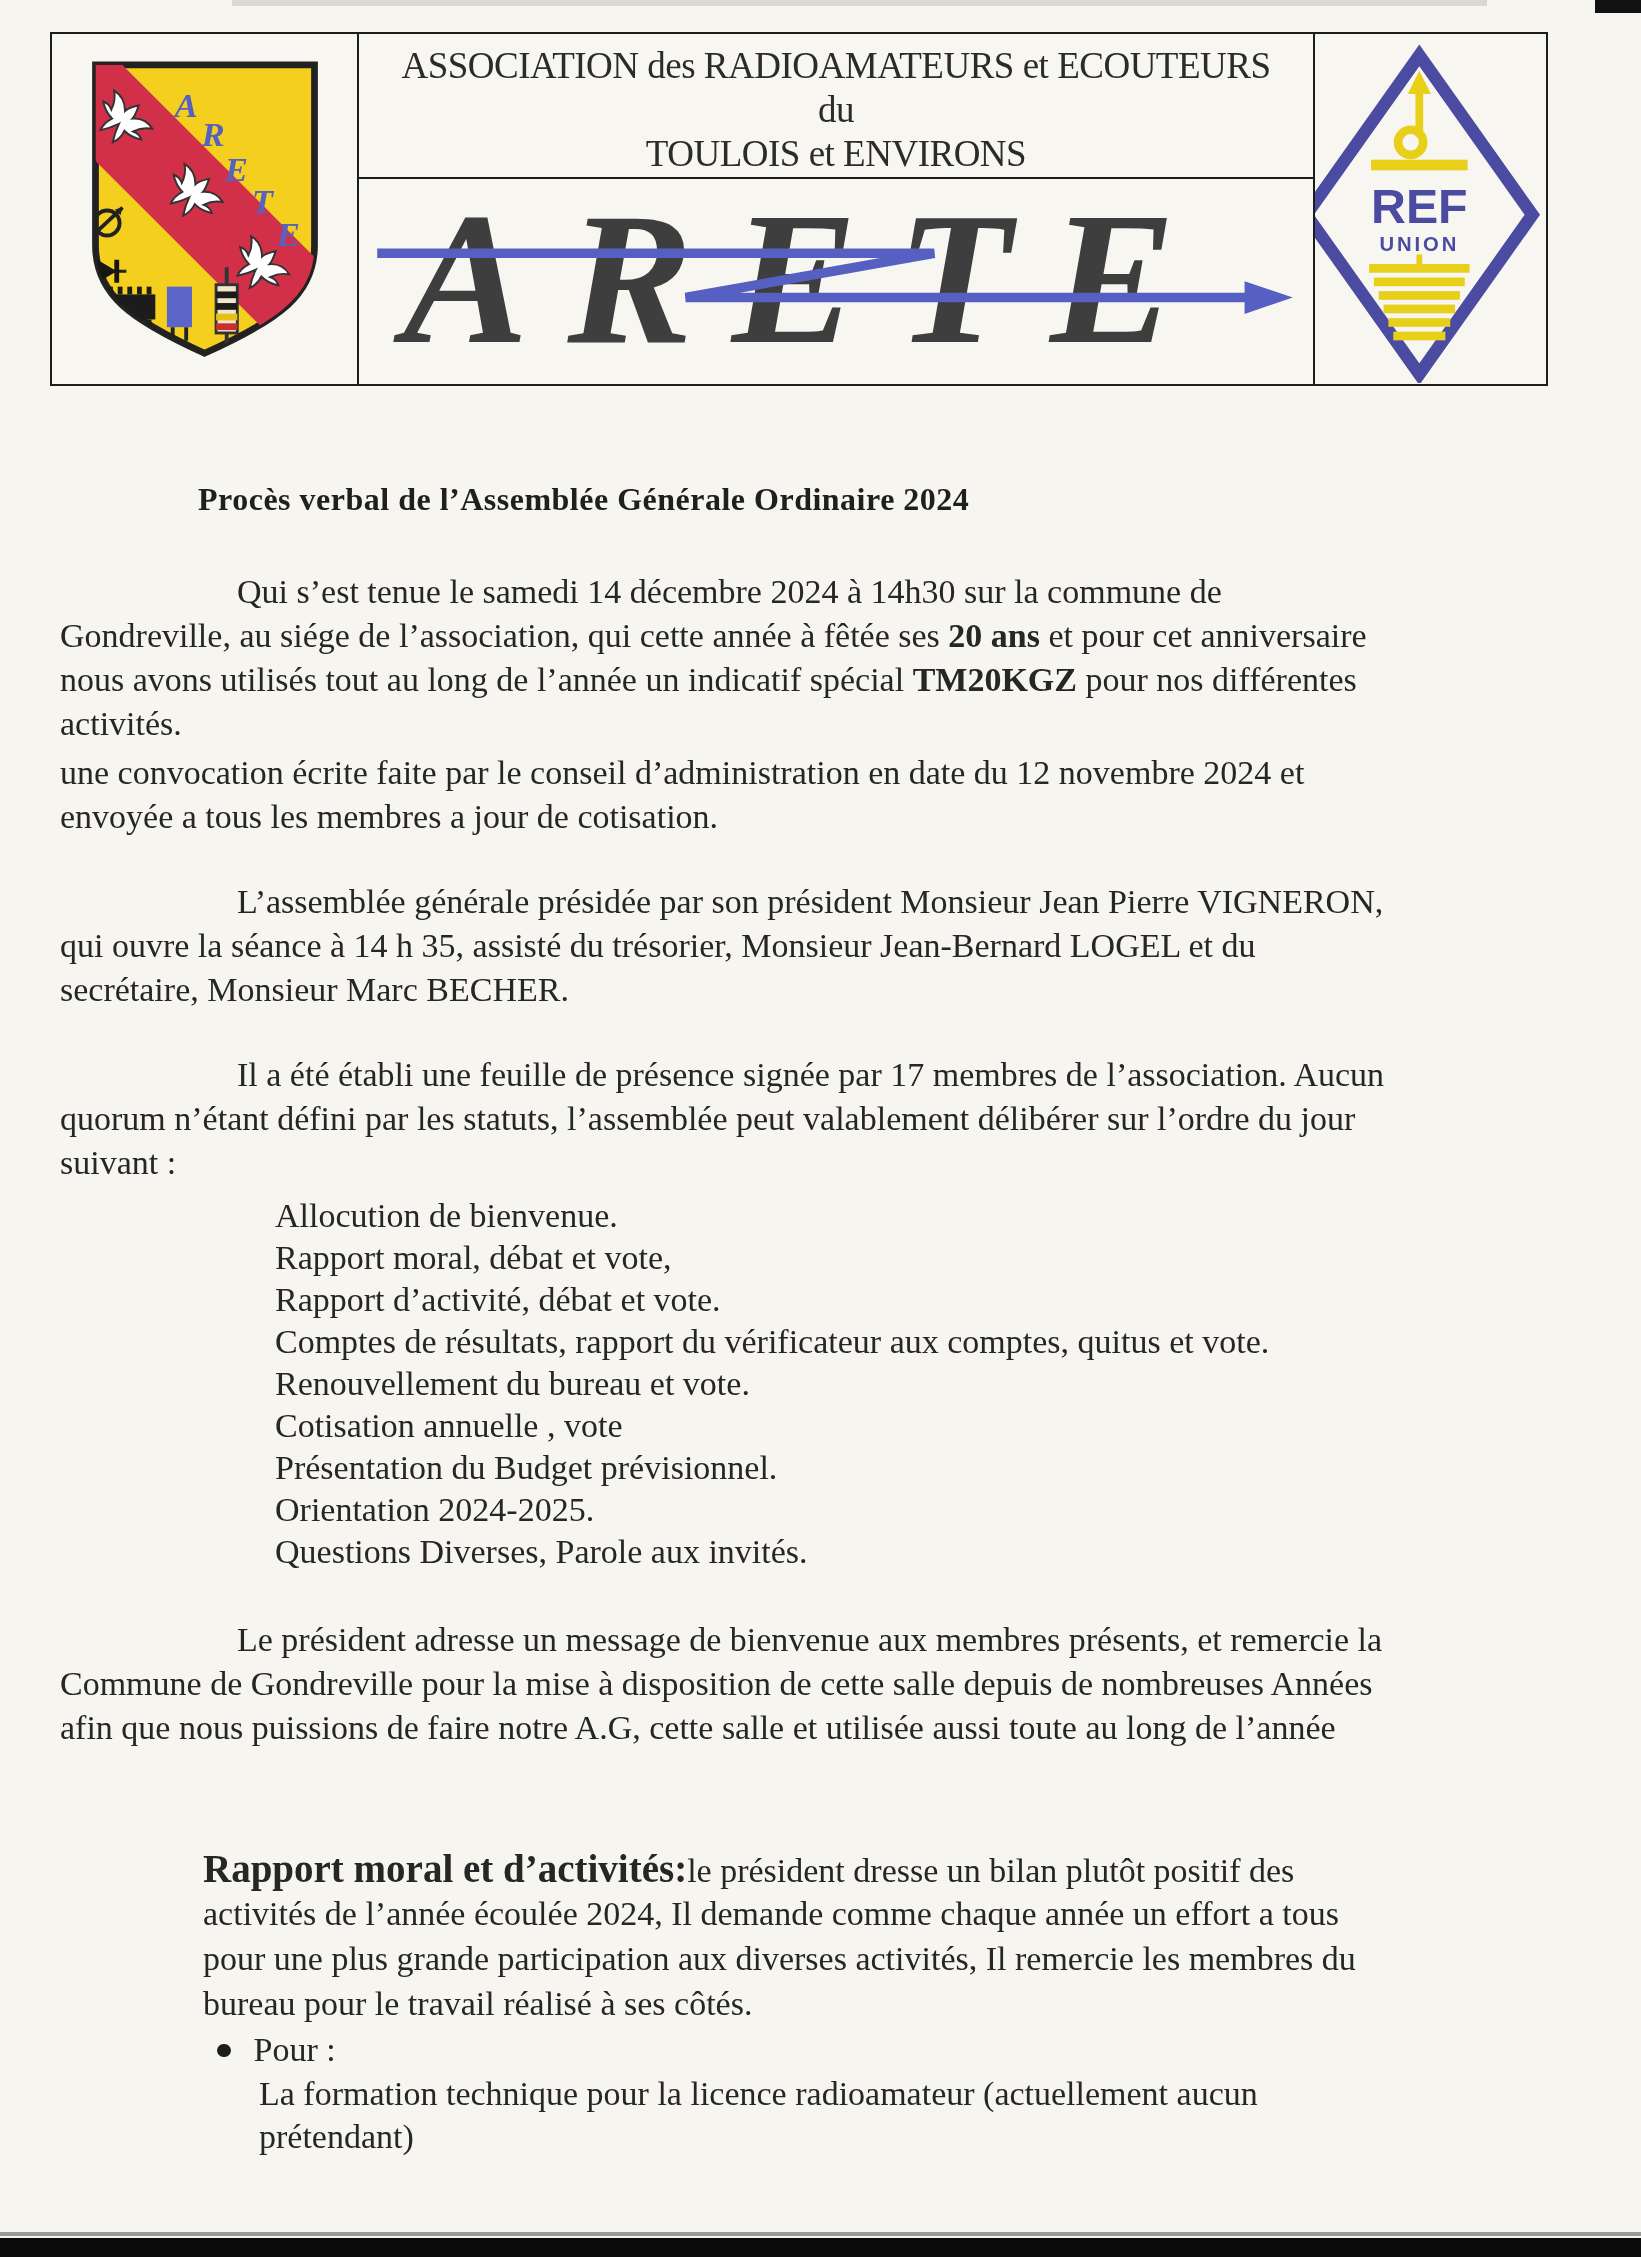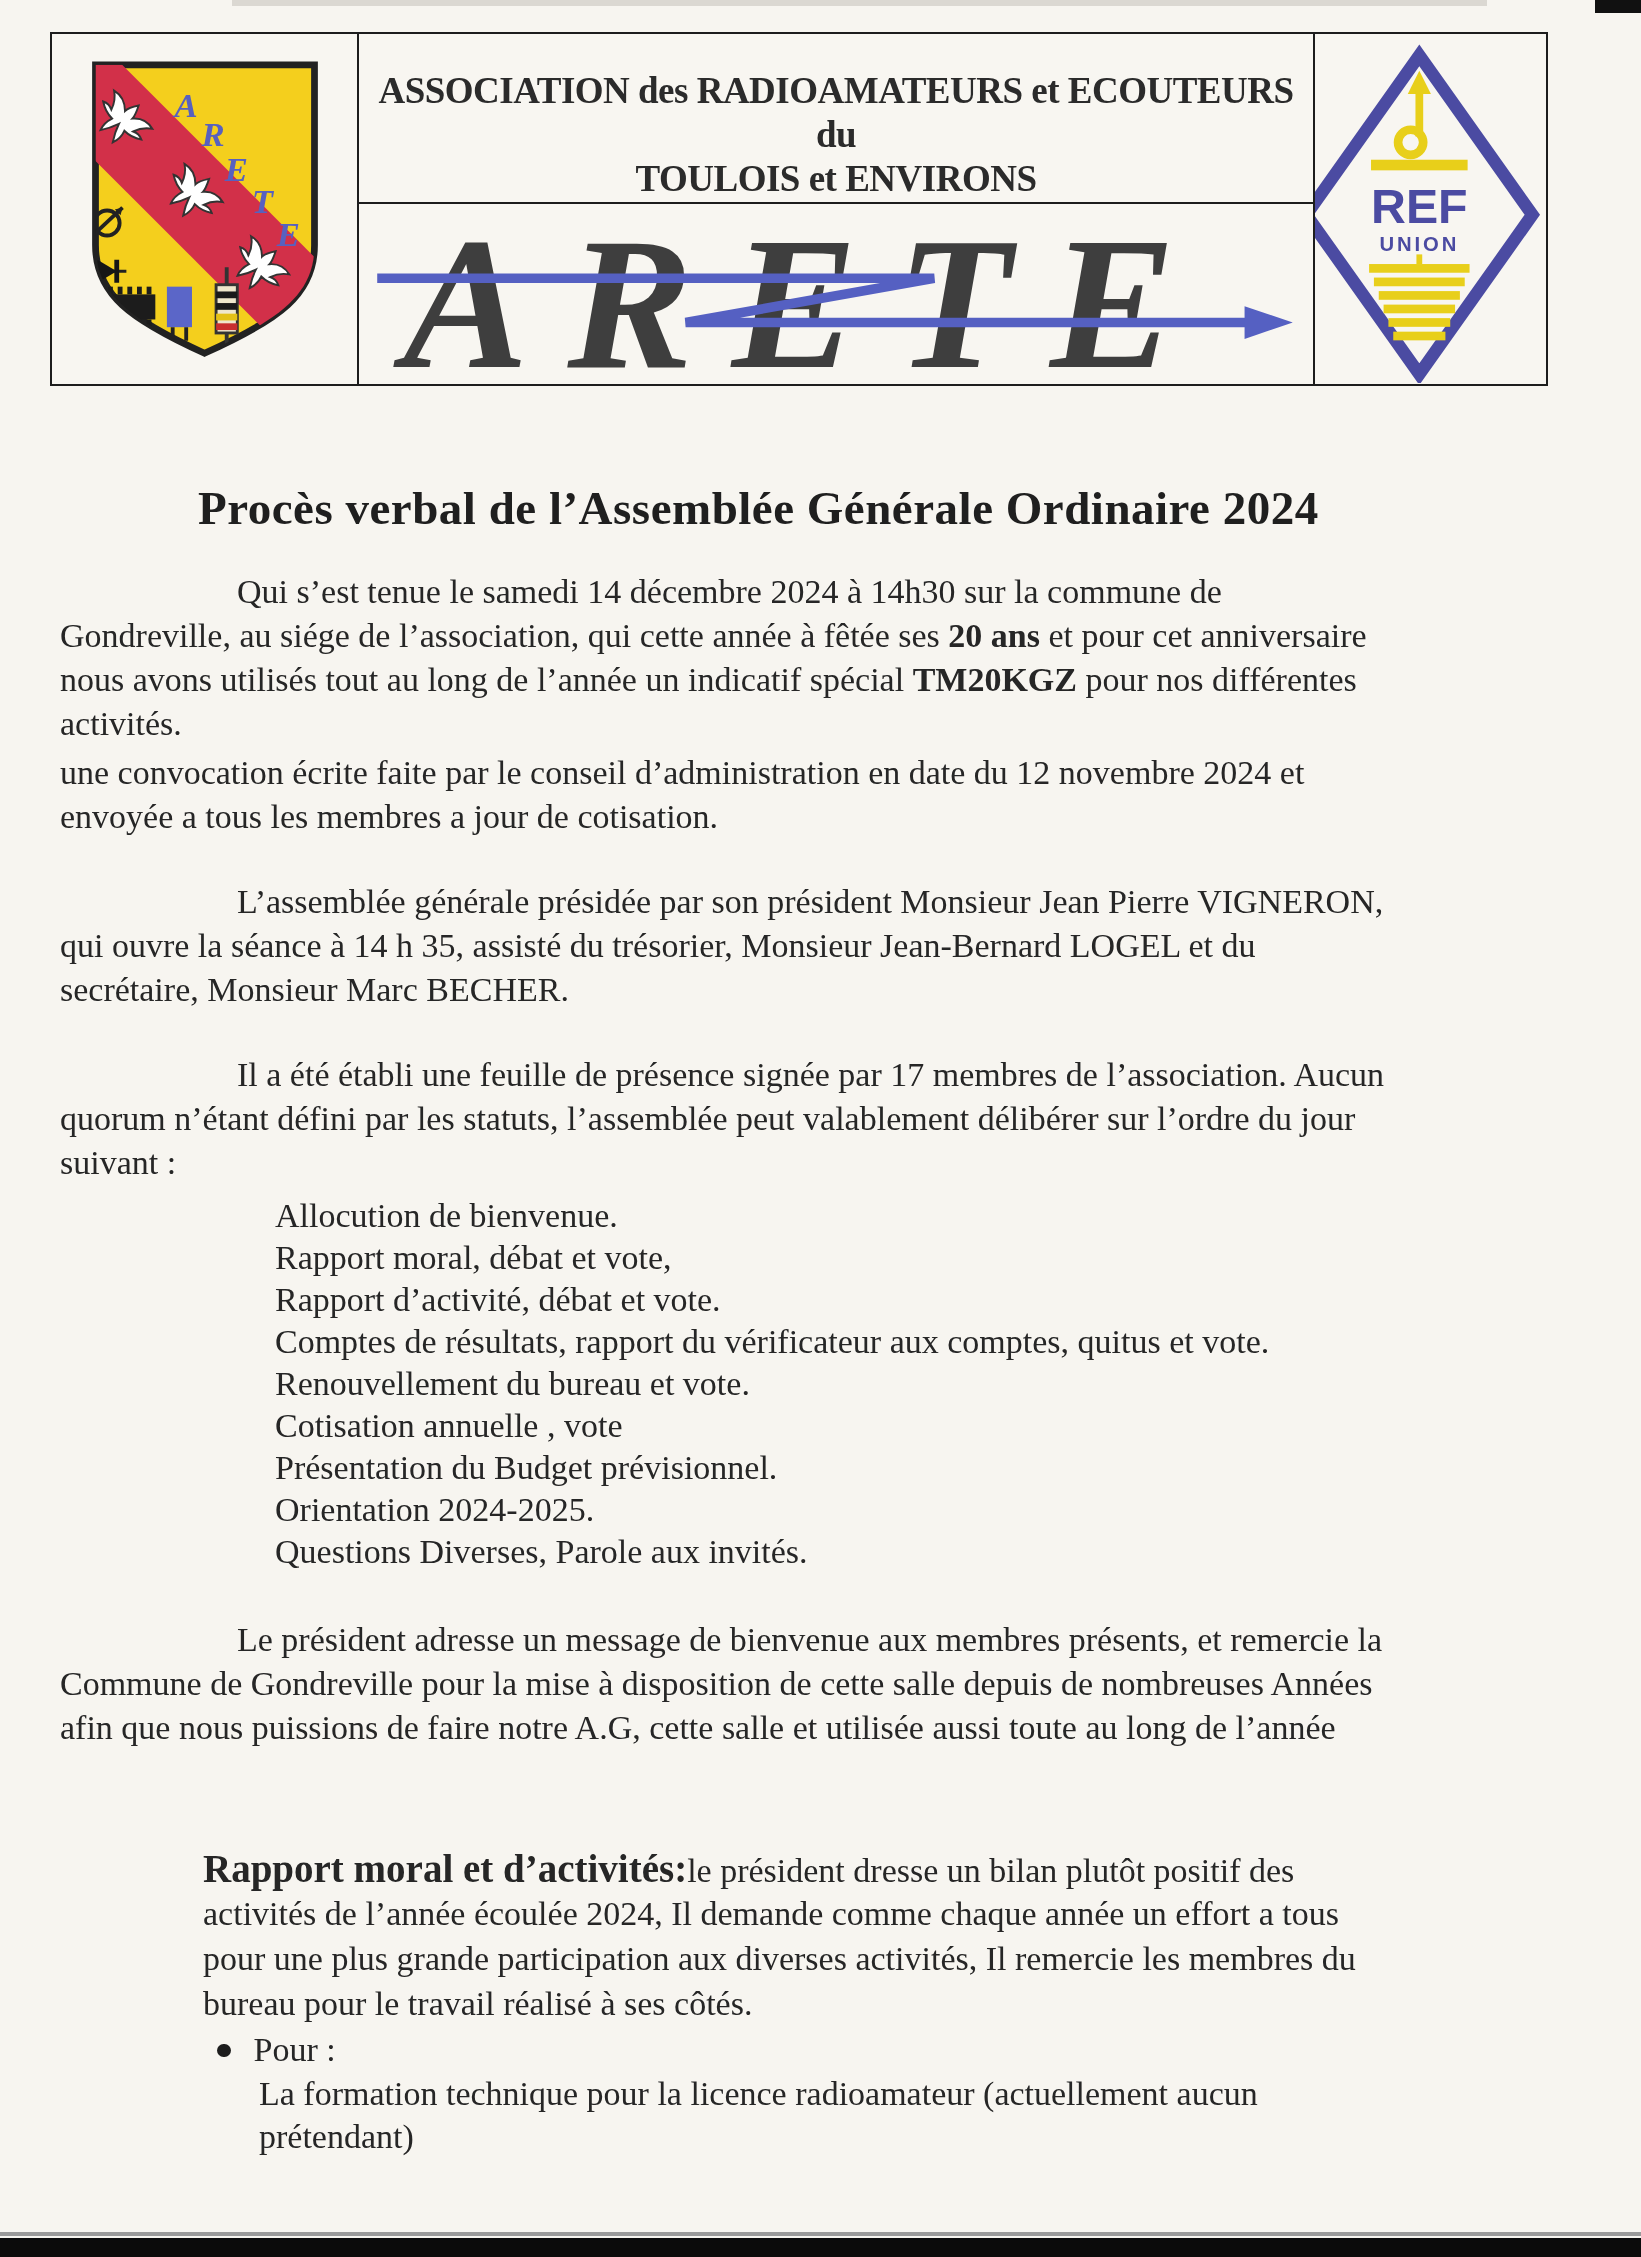--- a/index.html
+++ b/index.html
@@ -16,34 +16,34 @@
   .artifact-bottombar { position:absolute; left:0; top:2238px; width:1641px; height:19.3px; background:#0b0b0b; }
 
   
   .hdr {
     position:absolute; left:50px; top:32px; width:1498px; height:354px;
     border:2.9px solid #1d1d1d; display:flex; box-sizing:border-box; background:#f8f6f1;
   }
   .hdr-cell-left  { width:307px; border-right:2.9px solid #1d1d1d; position:relative; box-sizing:border-box; }
   .hdr-cell-mid   { flex:1; position:relative; box-sizing:border-box; }
   .hdr-cell-right { width:233px; border-left:2.9px solid #1d1d1d; position:relative; box-sizing:border-box; }
-  .org-block { padding-top:35px; height:133px; border-bottom:2.9px solid #1d1d1d; text-align:center;font-weight:bold; }
+  .org-block { padding-top:10px; height:133px; border-bottom:2.9px solid #1d1d1d; text-align:center; }
   .org-line { height:44px; line-height:44px; font-size:37px; letter-spacing:-0.5px; color:#2b2b2b; white-space:nowrap; }
   .logo-zone { position:relative; height:186px; }
   .arete-word {
     position:absolute; left:44px; top:5.8px; height:188px; line-height:188px;
     font-size:188px; font-style:italic; font-weight:600; letter-spacing:39px;
     color:#3e3e3e; white-space:nowrap;
   }
   .arete-arrow { position:absolute; left:0; top:0; }
 
   
   .doc-title {
     position:absolute; left:198px; top:481px;
-    font-size:47px; font-weight:bold; color:#1f1f1f; letter-spacing:0.5px; white-space:nowrap;
+    font-size:32px; font-weight:bold; color:#1f1f1f; letter-spacing:0.5px; white-space:nowrap;
   }
   .para { position:absolute; left:60px; }
   .line { height:44px; line-height:44px; white-space:nowrap; }
   .b { font-weight:bold; }
   .indent .line:first-child { padding-left:177px; }
   .p1 { top:570px; } .p2 { top:751px; } .p3 { top:880px; } .p4 { top:1053px; }
   .agenda { position:absolute; left:275px; top:1195px; }
   .agenda .line { height:42px; line-height:42px; }
   .p5 { top:1618px; }
   .report { position:absolute; left:203px; top:1846px; }

